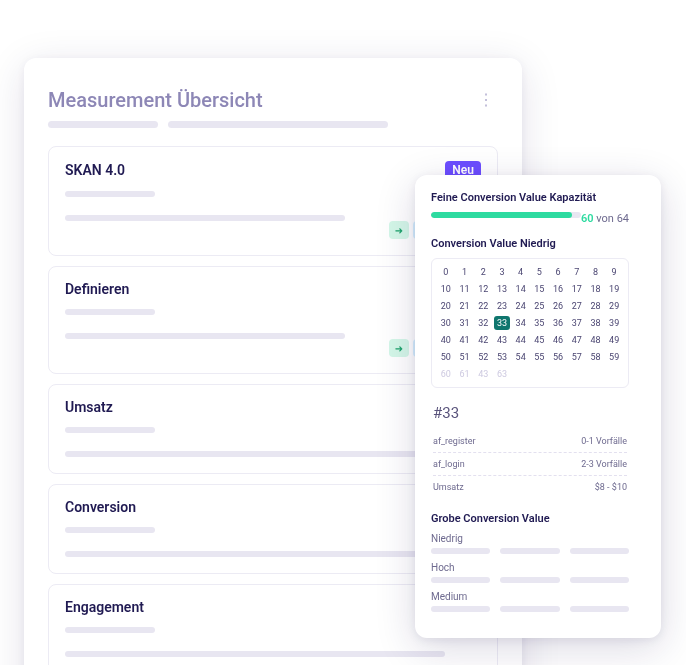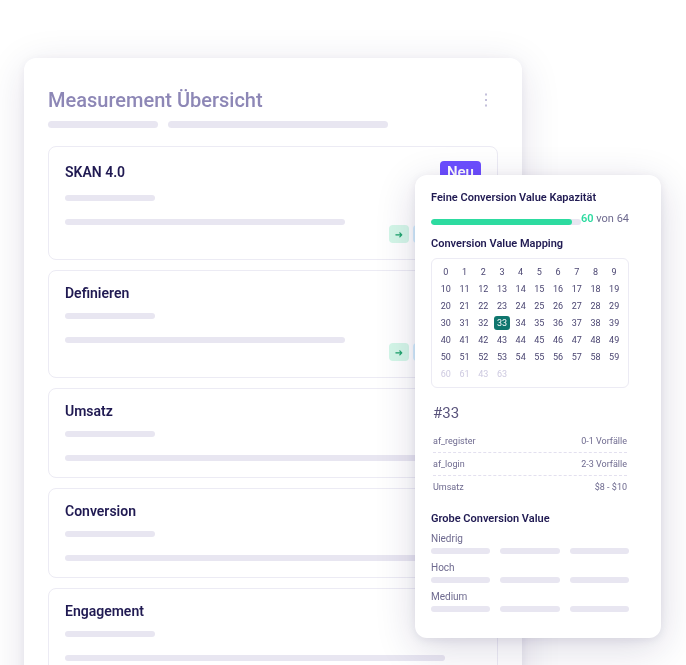--- a/index.html
+++ b/index.html
@@ -57,21 +57,21 @@
   margin-bottom: 12px;
 }
 .section-title {
   font-size: 14px;
   font-weight: 600;
   color: #201a52;
 }
 .badge-neu {
   background: #6c4eff;
   color: #fff;
-  font-size: 15px;
+  font-size: 12px;
   font-weight: 600;
   padding: 2px 7px;
   border-radius: 4px;
 }
 .status-dot {
   display: inline-flex;
   align-items: center;
   gap: 5px;
   font-size: 10px;
   color: #464062;
@@ -114,21 +114,21 @@
   padding: 16px 32px 18px 16px;
 }
 .cap-title {
   font-size: 11px;
   font-weight: 600;
   color: #201a52;
   margin-bottom: 8px;
 }
 .progress-row {
   display: flex;
-  align-items: flex-end;
+  align-items: flex-start;
   margin-bottom: 4px;
 }
 .progress {
   flex: 1;
   height: 6px;
   background: #e8e6f1;
   border-radius: 3px;
   overflow: hidden;
 }
 .progress-fill {
@@ -288,21 +288,21 @@
 <div class="side-card">
   <div class="cap-title">Feine Conversion Value Kapazität</div>
   <div class="progress-row">
     <div class="progress">
       <div class="progress-fill" id="progress-fill" style="width: 94%;"></div>
     </div>
     <div class="cap-count">
       <span class="cur">60</span><span> von </span><span>64</span>
     </div>
   </div>
-  <div class="map-title">Conversion Value Mapping</div>
+  <div class="map-title">Conversion Value Niedrig</div>
   <div class="cv-grid" id="cv-grid">
       <div class="cv-cell">0</div>
       <div class="cv-cell">1</div>
       <div class="cv-cell">2</div>
       <div class="cv-cell">3</div>
       <div class="cv-cell">4</div>
       <div class="cv-cell">5</div>
       <div class="cv-cell">6</div>
       <div class="cv-cell">7</div>
       <div class="cv-cell">8</div>

